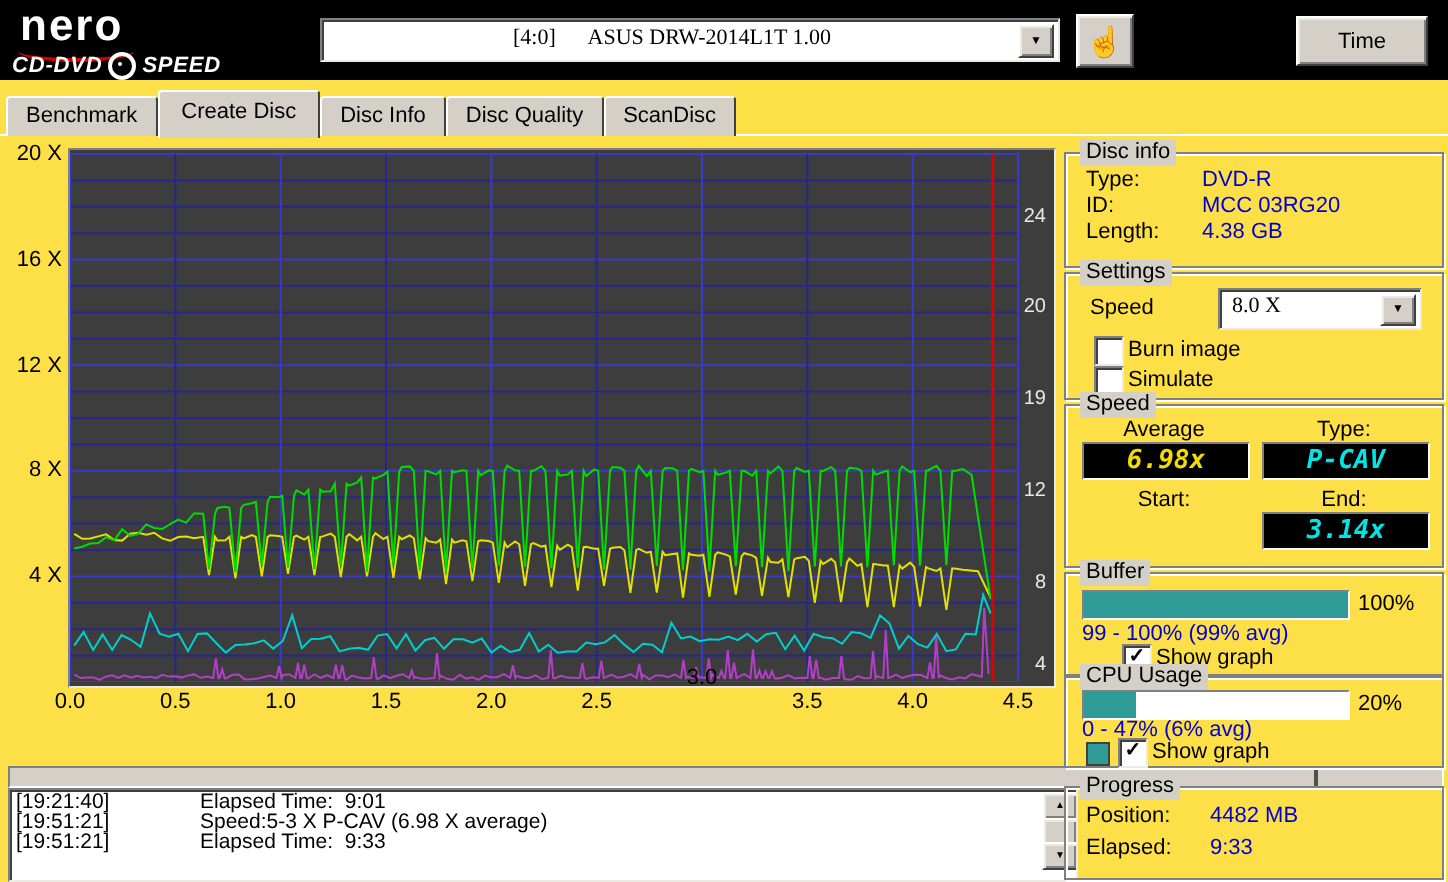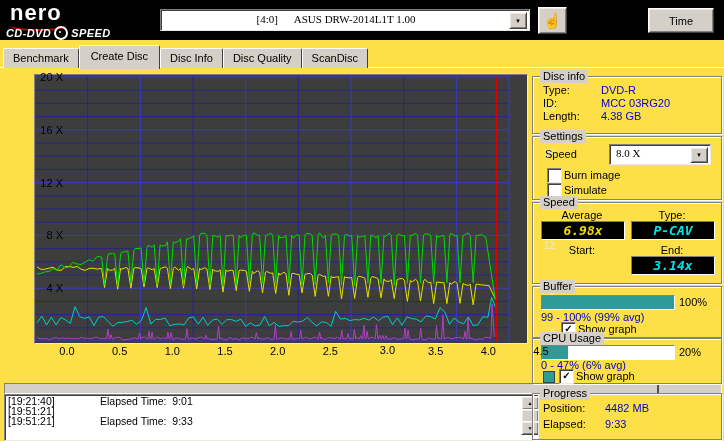--- a/index.html
+++ b/index.html
@@ -30,21 +30,21 @@
 
   #tabbar{position:absolute;left:3px;top:45px;height:24px;white-space:nowrap;z-index:2;}
   .tab{position:relative;display:inline-block;vertical-align:top;margin-top:3px;height:19px;line-height:18px;
        padding:0 9px;background:#D4D0C8;border:1px solid;border-color:#FFF #404040 #D4D0C8 #FFF;border-bottom:0;
        border-radius:2px 2px 0 0;}
   .tab.active{margin-top:0;height:23px;line-height:20px;z-index:3;padding:0 11px;}
   .tabline{position:absolute;left:0;top:67px;width:724px;height:0;border-top:1px solid #FFF;z-index:0;}
 
   .chart{position:absolute;left:34px;top:74px;width:492px;height:268px;background:#3D3D3D;
          border:1px solid;border-color:#808080 #ECE9E0 #ECE9E0 #808080;}
-  .ticklbl{position:absolute;font-size:11px;margin-left:32px;}
+  .ticklbl{position:absolute;font-size:11px;}
   .rlbl{color:#E8E8E8;font-size:10px;text-align:right;}
 
   .grp{position:absolute;border:1px solid #808080;box-shadow:1px 1px 0 #FFF, inset 1px 1px 0 #FFF;}
   .cap{position:absolute;top:-7px;left:7px;background:#D4D0C8;padding:0 3px;line-height:13px;white-space:nowrap;}
 
   .lcd{position:absolute;background:#000;border:1px solid;border-color:#808080 #FFF #FFF #808080;
        display:flex;align-items:center;justify-content:center;
        font-family:"DejaVu Sans Mono",monospace;font-weight:bold;font-style:italic;font-size:13px;}
   .lcd.yellow{color:#F0DC00;}
   .lcd.cyan{color:#00E6E6;}
@@ -152,20 +152,21 @@
   </div>
 
   <div class="loglist">
     <div id="logrows">
         <div class="logrow">
           <span class="logtime">[19:21:40]</span>
           <span class="logmsg">Elapsed Time:  9:01</span>
         </div>
         <div class="logrow">
           <span class="logtime">[19:51:21]</span>
+          <span class="logmsg">Speed:5-3 X P-CAV (6.98 X average)</span>
         </div>
         <div class="logrow">
           <span class="logtime">[19:51:21]</span>
           <span class="logmsg">Elapsed Time:  9:33</span>
         </div>
       </div>
     <div class="sb">
       <div class="raised btn sb-btn" style="top:0">
         <span>▲</span>
         </div>
@@ -247,17 +248,17 @@
     <div class="ticklbl" style="left: 4px; width: 27px; text-align: right; top: 123.8px;">16 X</div>
     <div class="ticklbl" style="left: 4px; width: 27px; text-align: right; top: 176.6px;">12 X</div>
     <div class="ticklbl" style="left: 4px; width: 27px; text-align: right; top: 229.4px;">8 X</div>
     <div class="ticklbl" style="left: 4px; width: 27px; text-align: right; top: 282.2px;">4 X</div>
     <div class="ticklbl" style="width: 24px; text-align: center; left: 23px; top: 345px;">0.0</div>
     <div class="ticklbl" style="width: 24px; text-align: center; left: 75.6667px; top: 345px;">0.5</div>
     <div class="ticklbl" style="width: 24px; text-align: center; left: 128.333px; top: 345px;">1.0</div>
     <div class="ticklbl" style="width: 24px; text-align: center; left: 181px; top: 345px;">1.5</div>
     <div class="ticklbl" style="width: 24px; text-align: center; left: 233.667px; top: 345px;">2.0</div>
     <div class="ticklbl" style="width: 24px; text-align: center; left: 286.333px; top: 345px;">2.5</div>
-    <div class="ticklbl" style="width: 24px; text-align: right; left: 339px; top: 344px;">3.0</div>
+    <div class="ticklbl" style="width: 24px; text-align: center; left: 339px; top: 333px;">3.0</div>
     <div class="ticklbl" style="width: 24px; text-align: center; left: 391.667px; top: 345px;">3.5</div>
     <div class="ticklbl" style="width: 24px; text-align: center; left: 444.333px; top: 345px;">4.0</div>
     <div class="ticklbl" style="width: 24px; text-align: center; left: 497px; top: 345px;">4.5</div>
   </div>
 
 </body></html>

